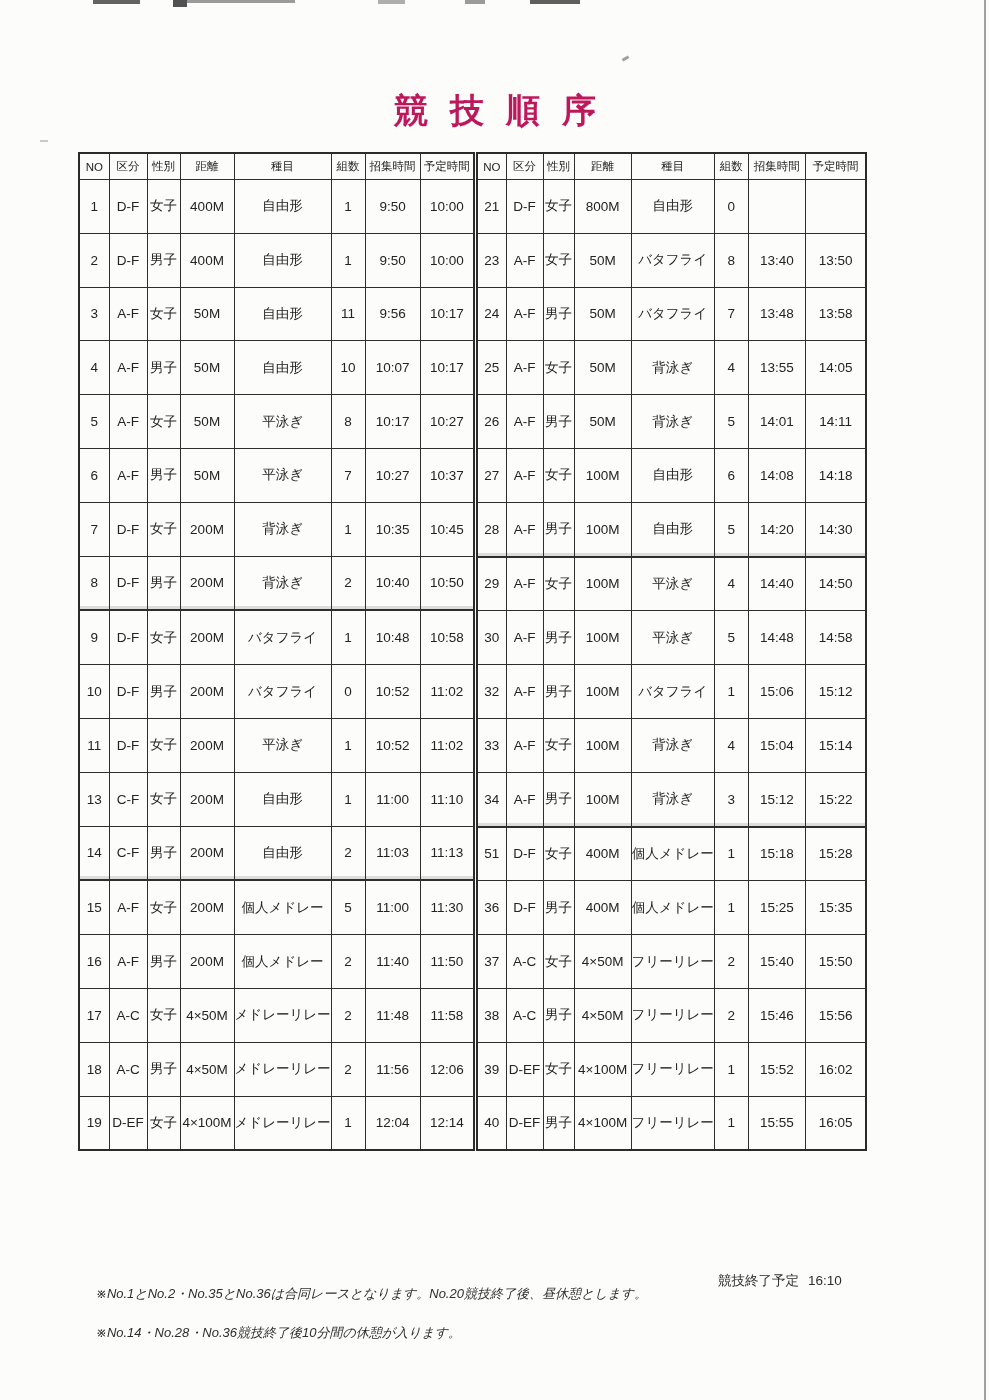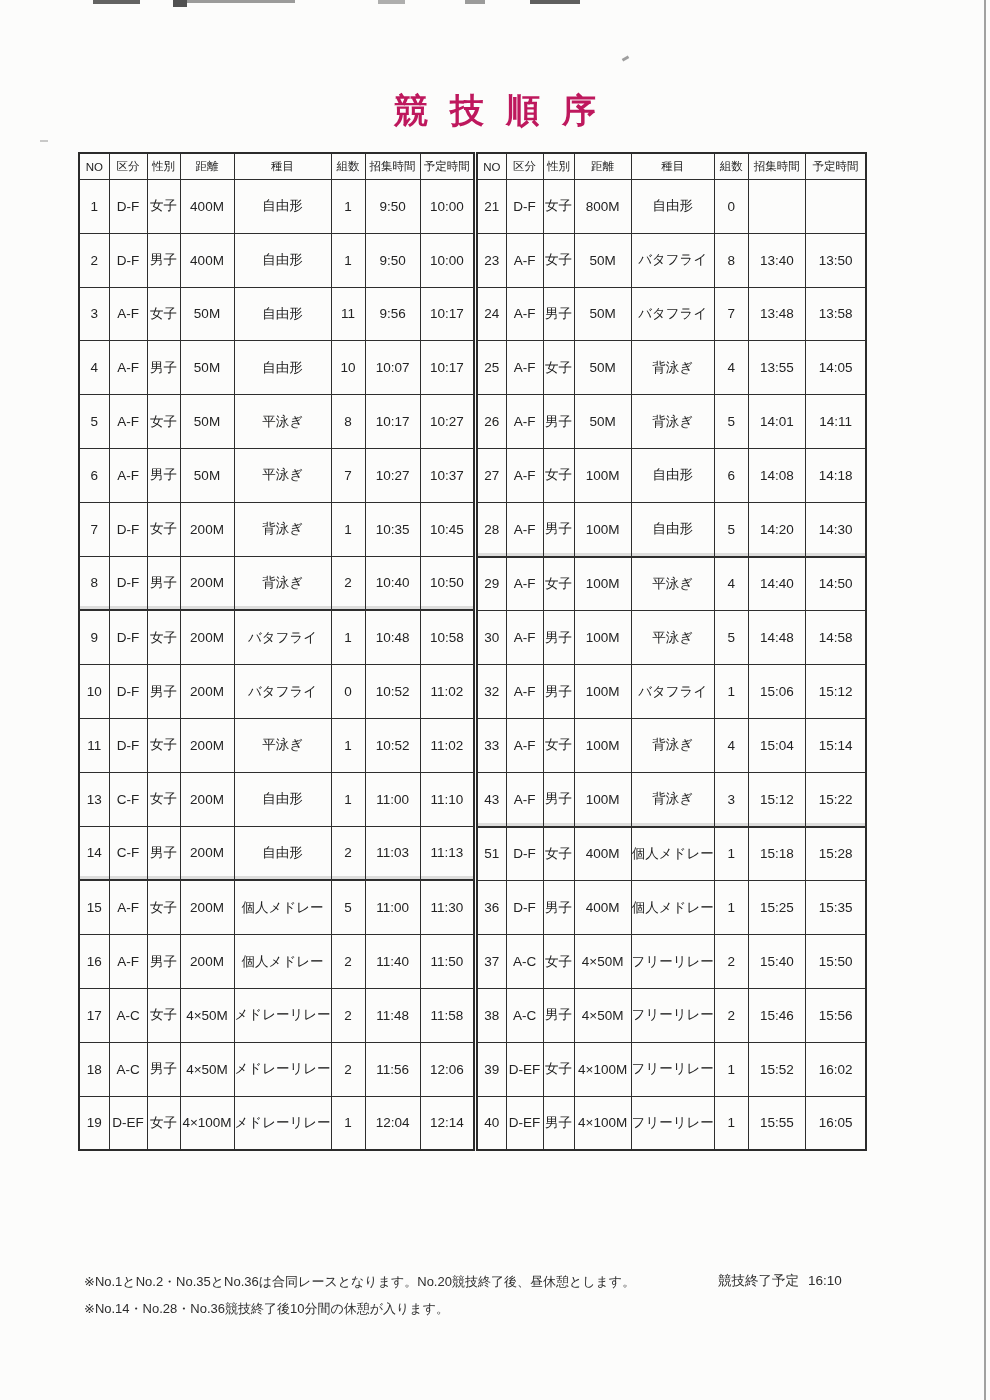--- a/index.html
+++ b/index.html
@@ -23,21 +23,21 @@
     padding:0;overflow:hidden;white-space:nowrap;color:#232323;
   }
   table.sched th{height:25px;font-size:11.5px;font-weight:500;}
   table.sched td{height:52.8px;font-size:13.5px;}
   tr.group-end td{border-bottom-width:2.5px;box-shadow:inset 0 -3px 0 rgba(140,140,140,.28);}
   .c-no{width:30px}.c-div{width:38px}.c-sex{width:33px}.c-dist{width:54px}
   .c-evt{width:95px}.c-heat{width:34px}.c-call{width:55px}.c-sched{width:54px}
   .r-no{width:29px}.r-div{width:37px}.r-sex{width:31px}.r-dist{width:57px}
   .r-evt{width:79px}.r-heat{width:34px}.r-call{width:57px}.r-sched{width:61px}
   .notes{position:absolute;left:80px;top:1266px;font-size:13px;color:#2d2d2d;line-height:23px;}
-  .notes p{margin:4px;}
+  .notes p{margin:16px;font-style:italic;}
   .end-time{
     position:absolute;left:718px;top:1272px;display:flex;gap:9px;
     font-size:13.5px;color:#2d2d2d;align-items:baseline;
   }
   .artifact{position:absolute;pointer-events:none;}
   .edge-line{position:absolute;top:0;left:984px;width:2px;height:1400px;background:rgba(70,70,70,.5);}
 </style>
 </head>
 <body>
 
@@ -390,21 +390,21 @@
             <td>33</td>
             <td>A-F</td>
             <td>女子</td>
             <td>100M</td>
             <td>背泳ぎ</td>
             <td>4</td>
             <td>15:04</td>
             <td>15:14</td>
           </tr>
           <tr class="group-end">
-            <td>43</td>
+            <td>34</td>
             <td>A-F</td>
             <td>男子</td>
             <td>100M</td>
             <td>背泳ぎ</td>
             <td>3</td>
             <td>15:12</td>
             <td>15:22</td>
           </tr>
           <tr>
             <td>51</td>

